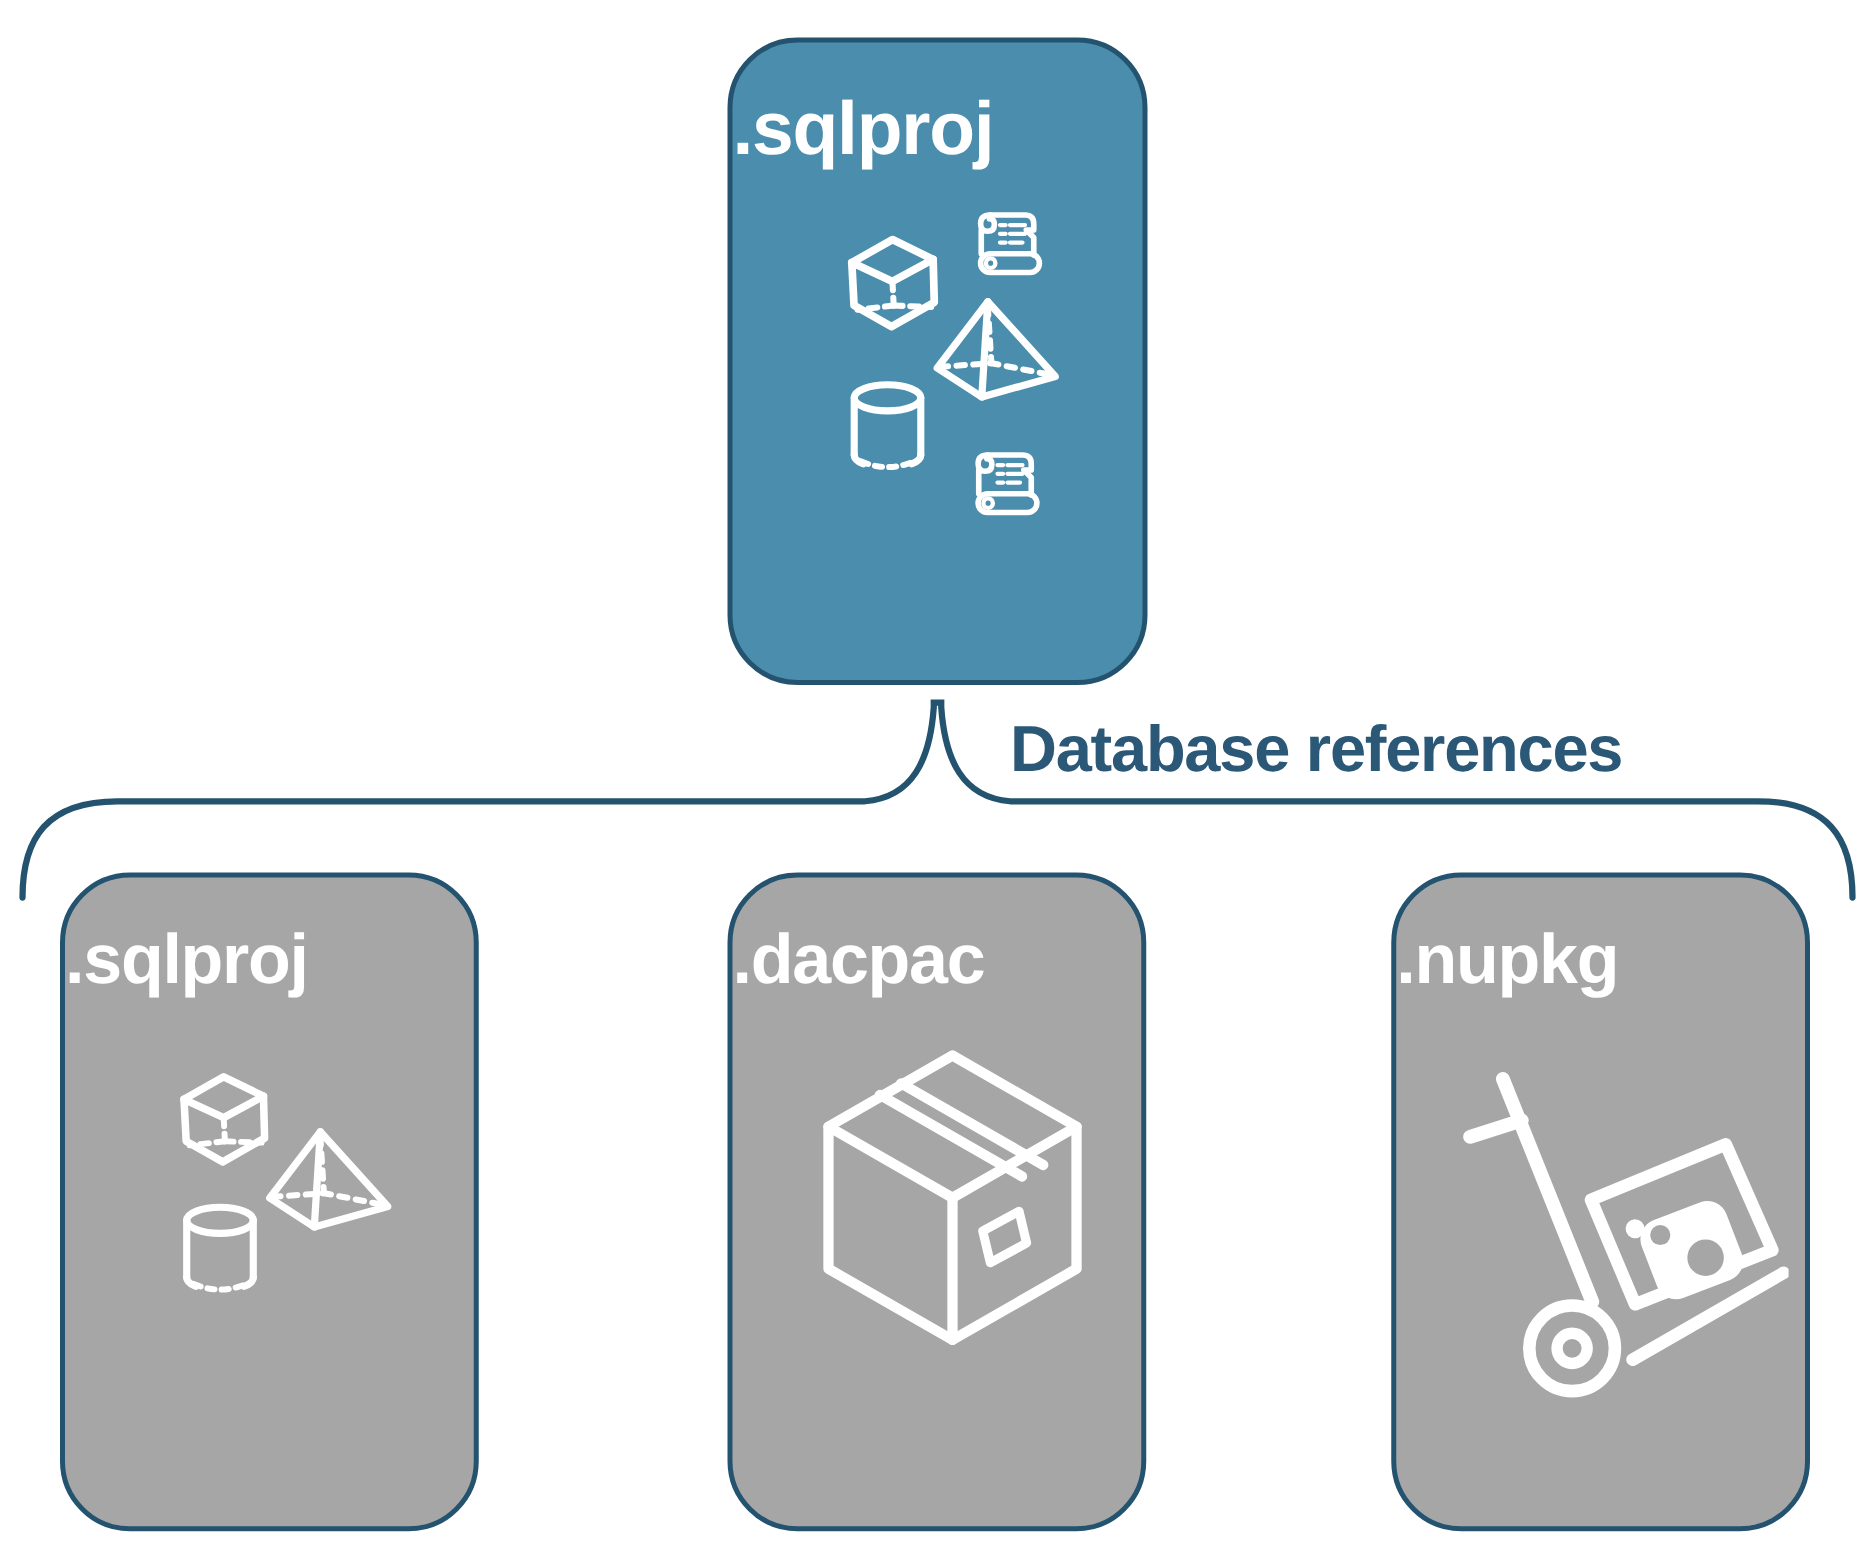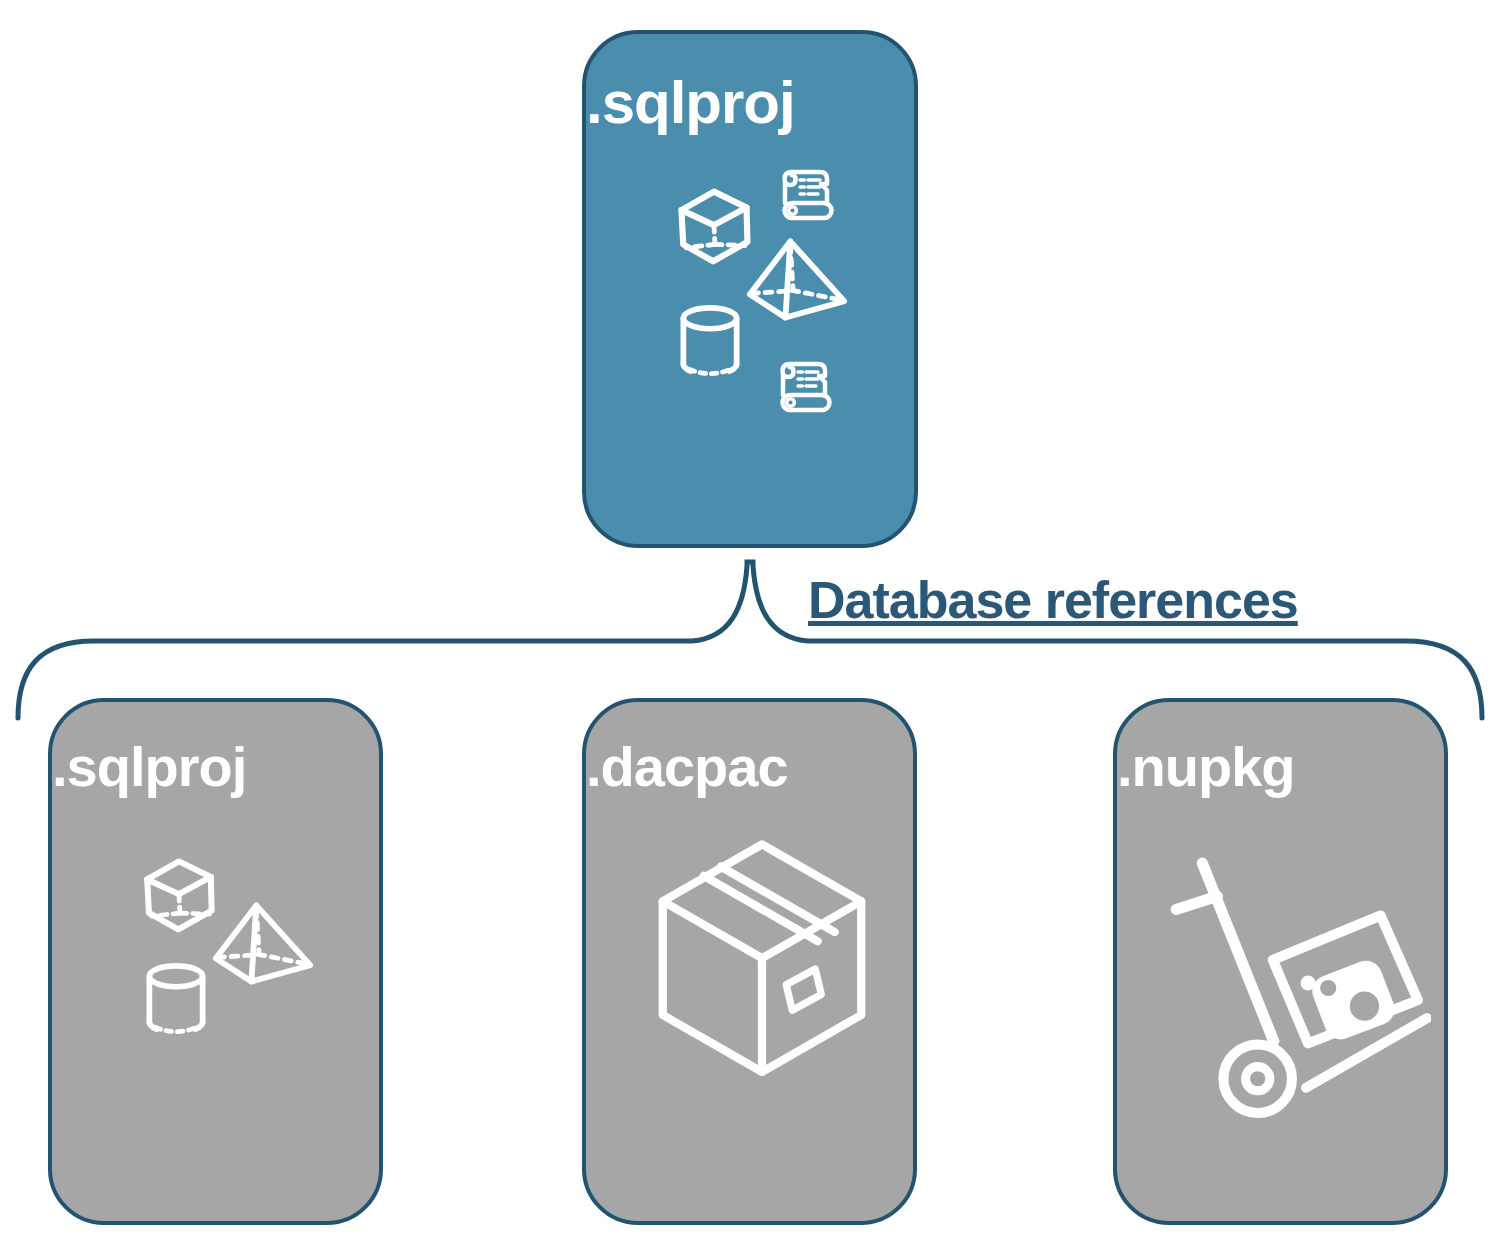--- a/index.html
+++ b/index.html
@@ -36,21 +36,20 @@
     pointer-events:none;
   }
   .connector-label{
     position:absolute;
     left:808px; top:570px;
     font-size:52px;
     font-weight:bold;
     letter-spacing:-1px;
     color:#2B5877;
     white-space:nowrap;
-    text-decoration:underline;
   }
   .defs-holder{ position:absolute; width:0; height:0; overflow:hidden; }
 </style>
 </head>
 <body>
 
 <svg class="defs-holder" aria-hidden="true">
   <defs>
     <symbol id="i-cube" viewBox="0 0 100 100">
       <g fill="none" stroke="#ffffff" stroke-width="7" stroke-linejoin="round" stroke-linecap="round" transform="rotate(-3 50 50)">

